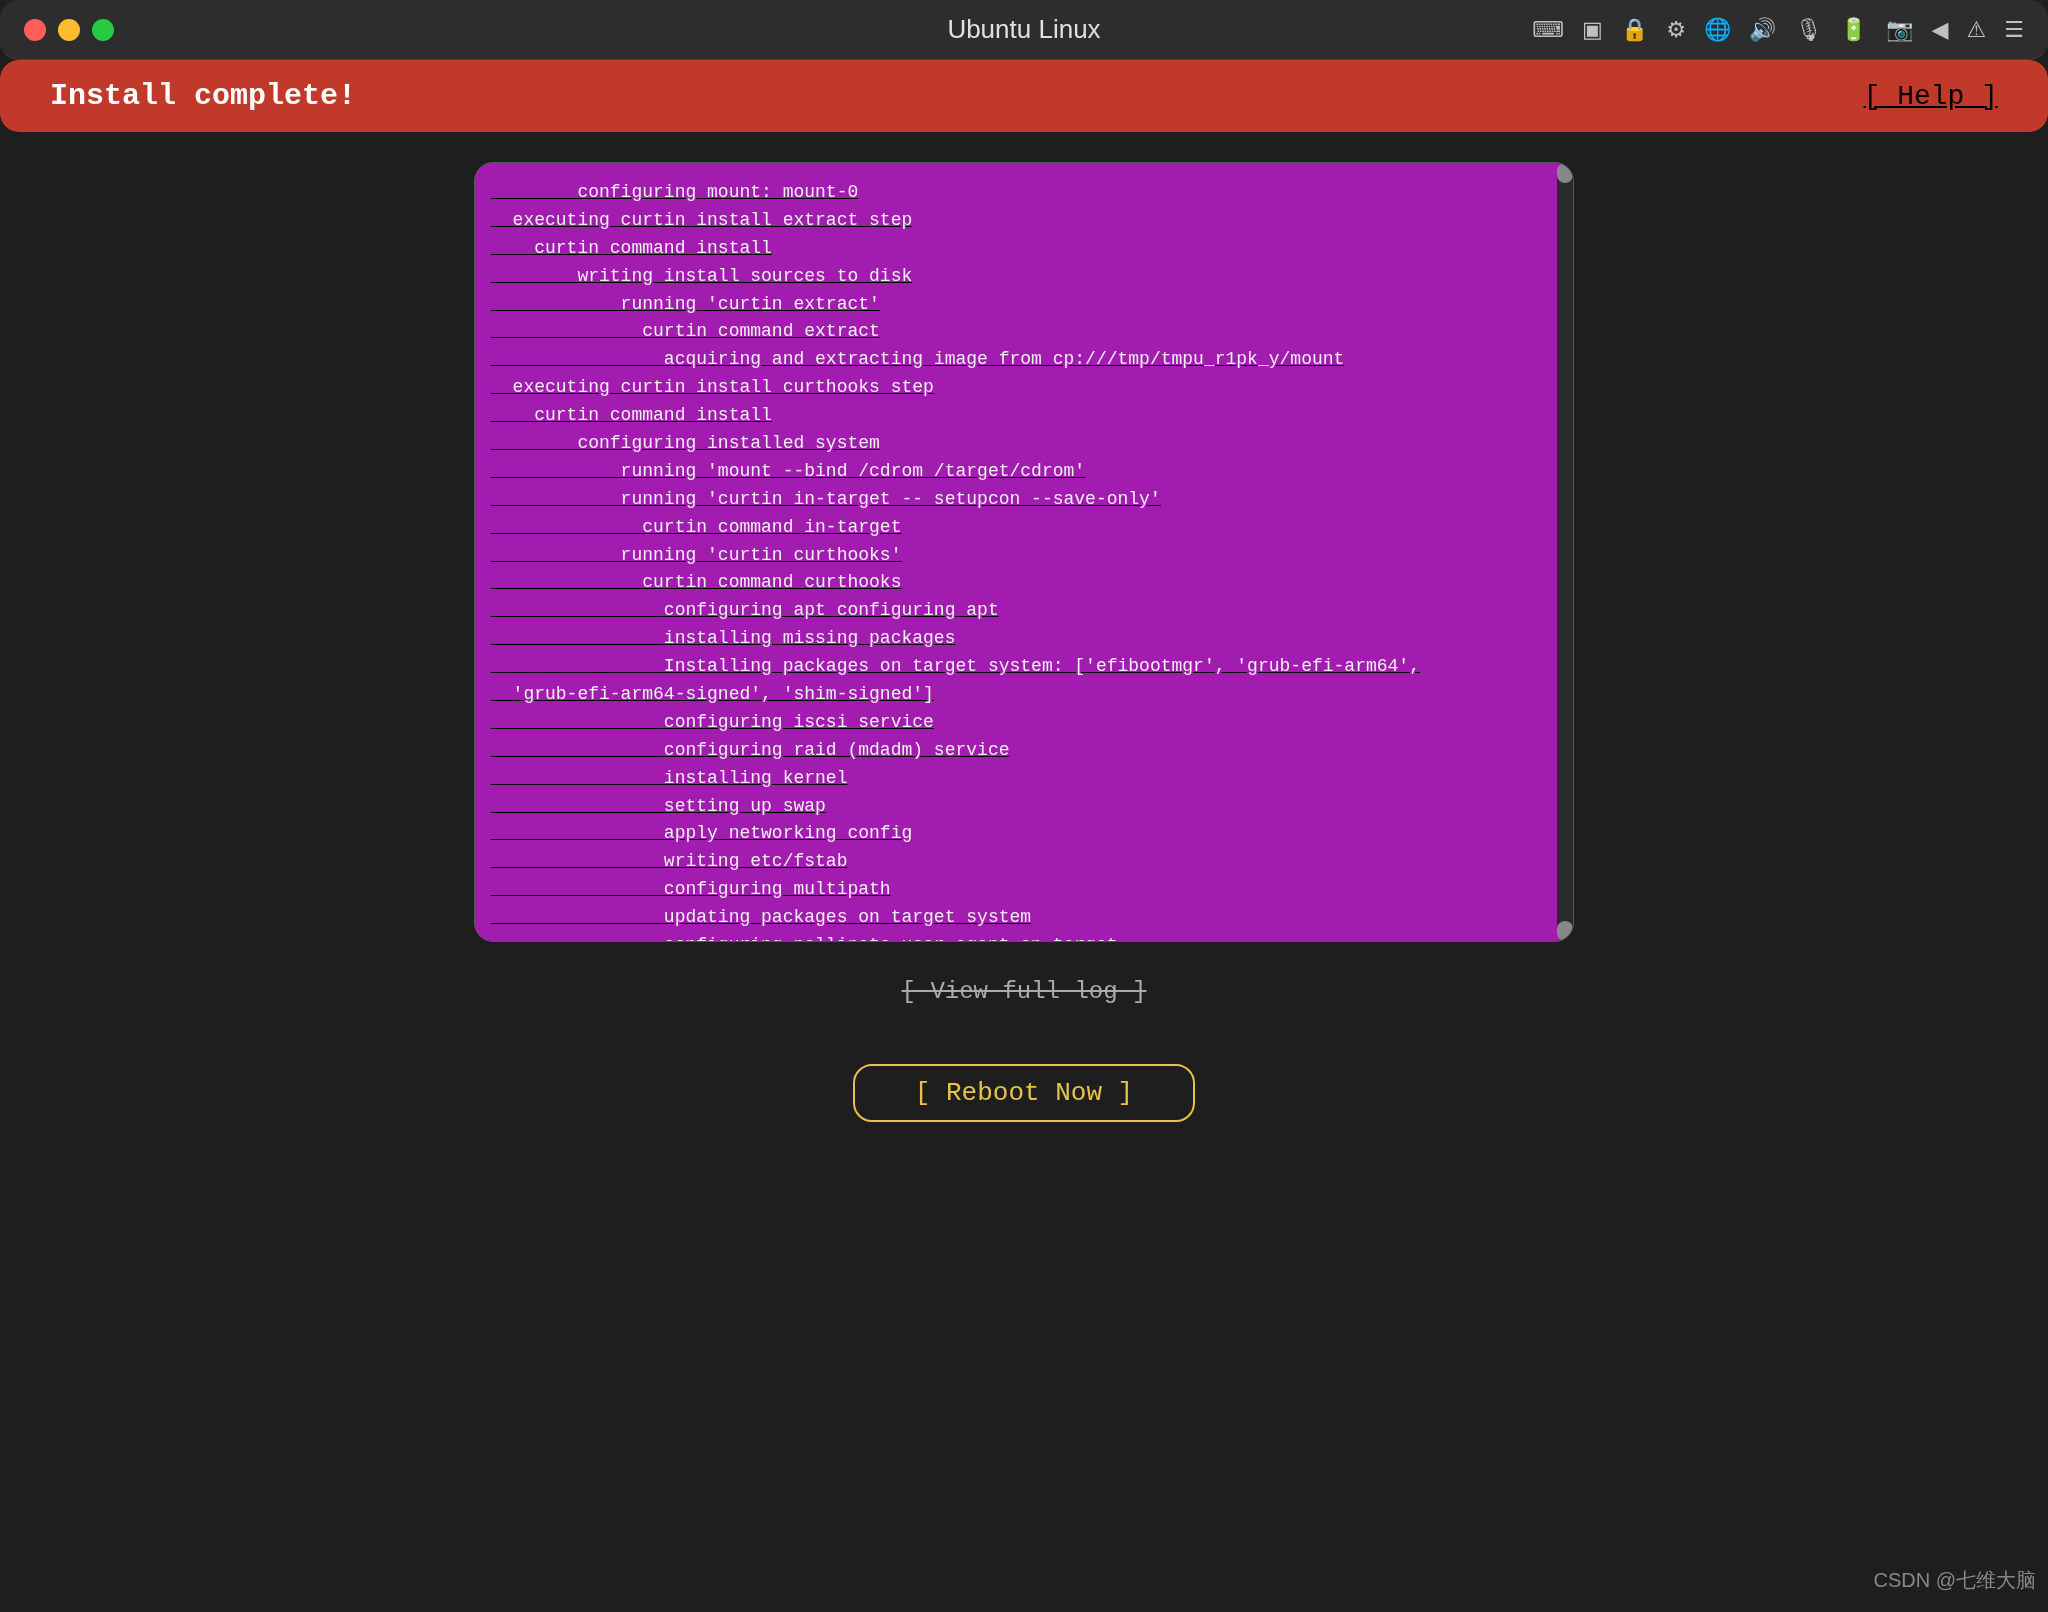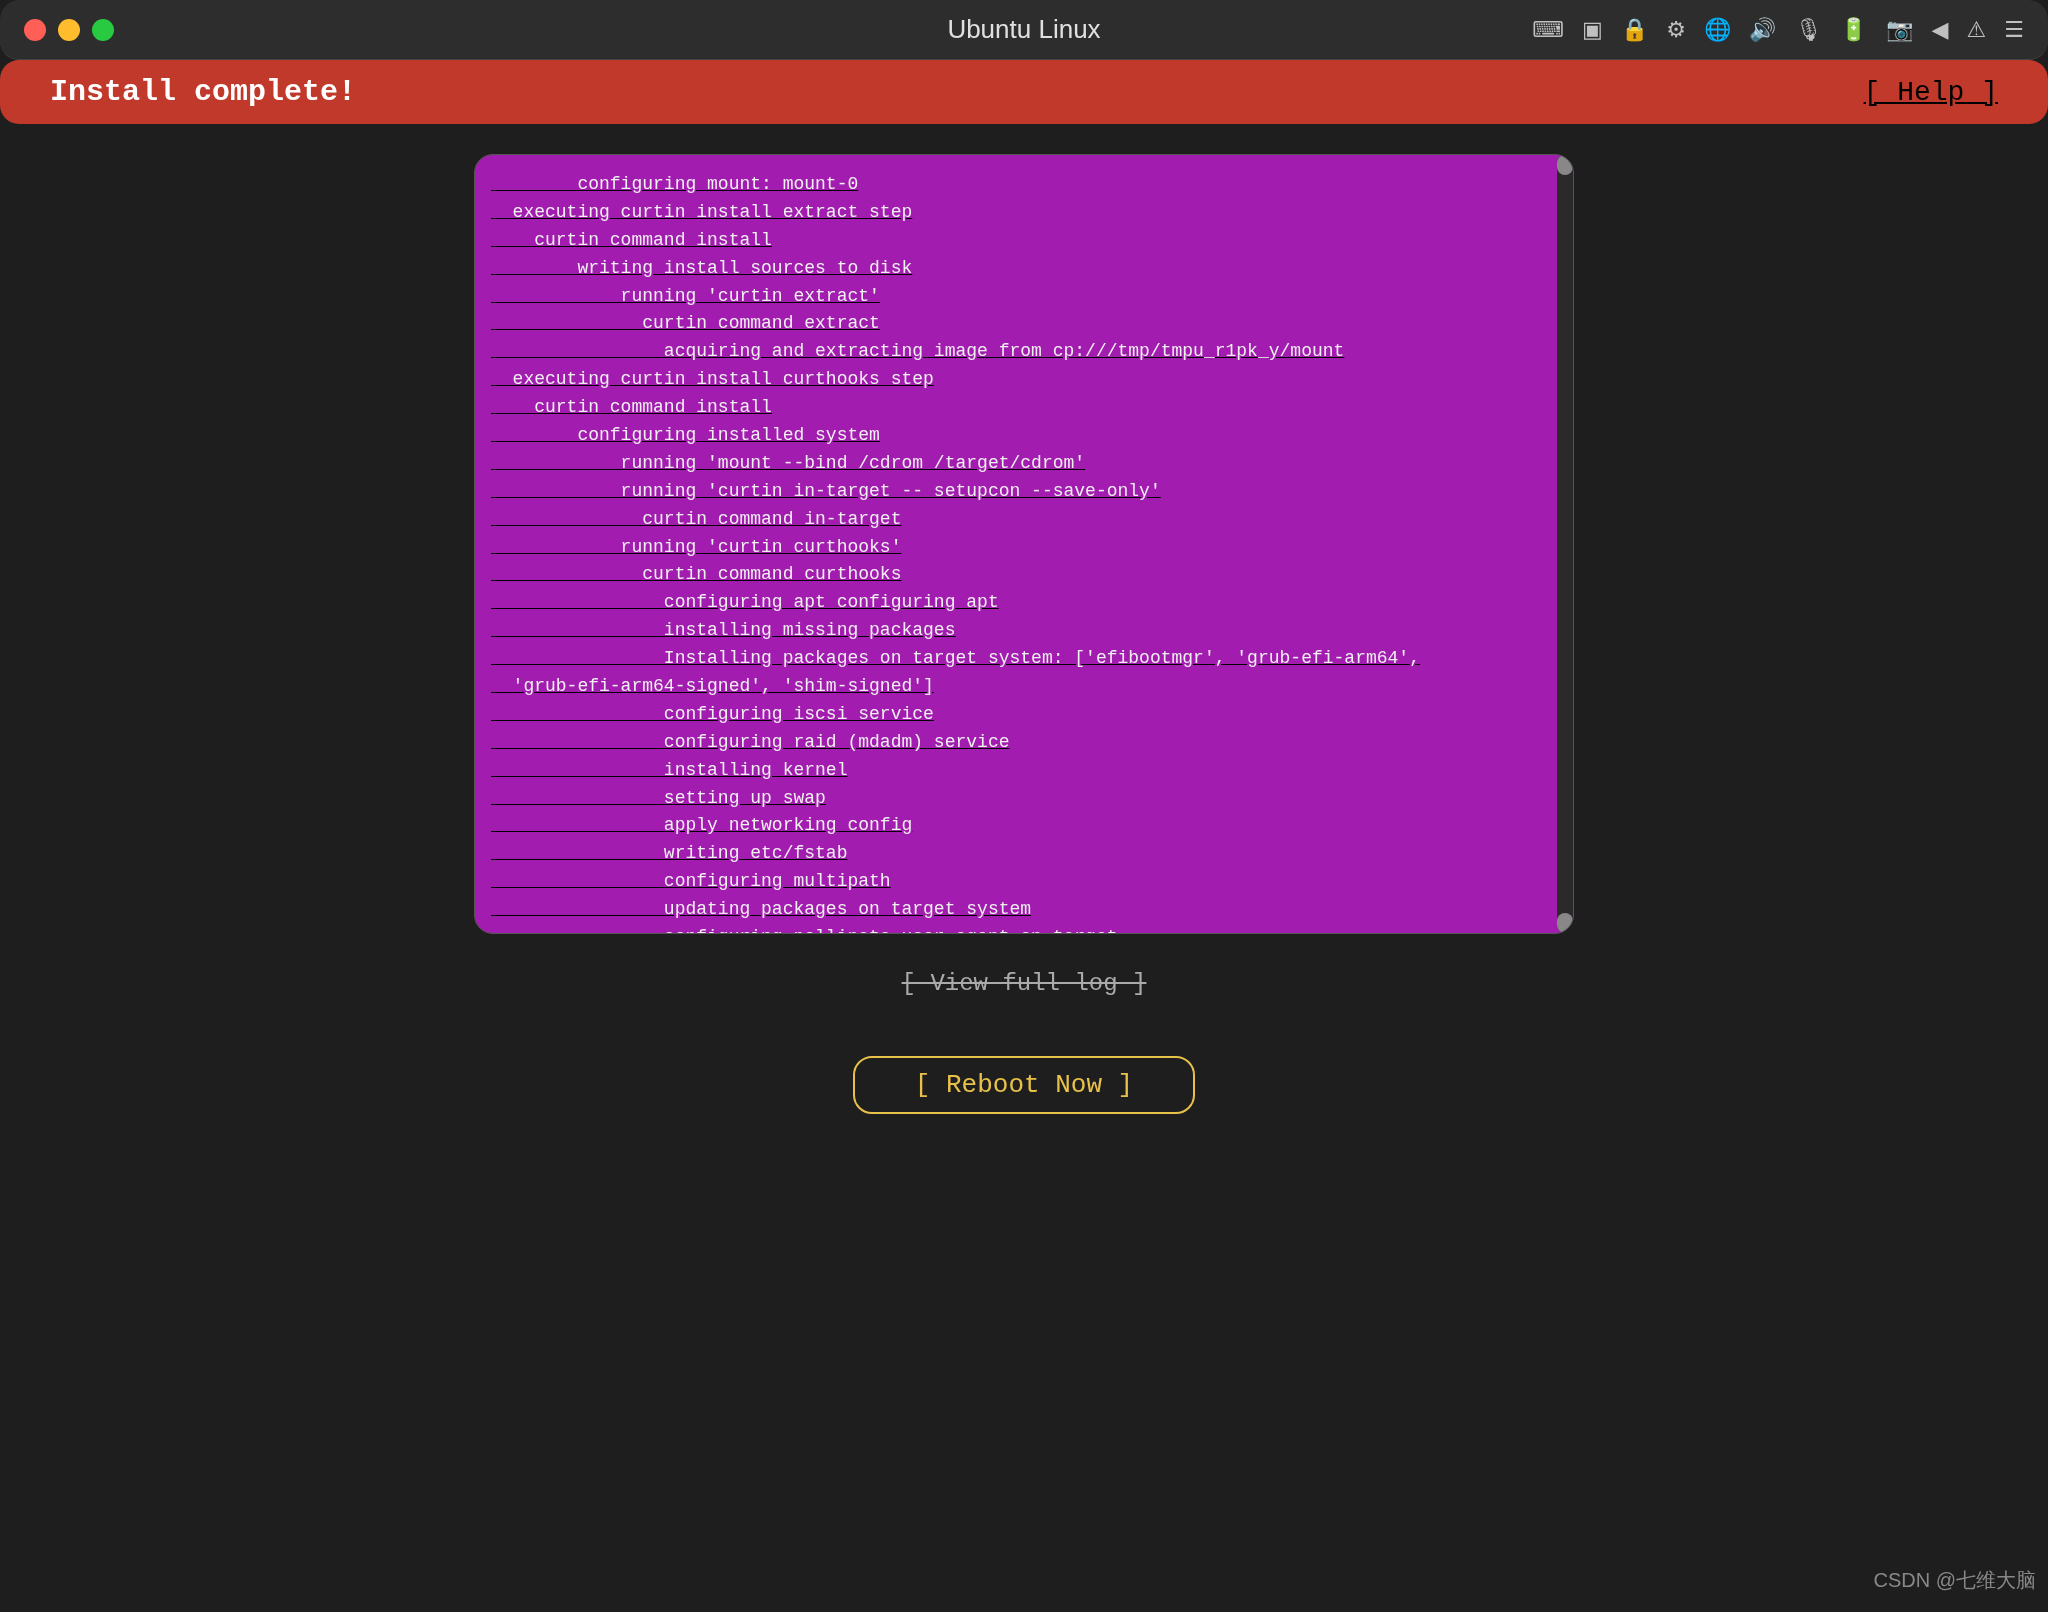--- a/index.html
+++ b/index.html
@@ -64,21 +64,21 @@
     }
 
     .titlebar-icon {
       color: #c0c0c0;
       font-size: 22px;
     }
 
     
     .install-bar {
       width: 100%;
-      height: 64px;
+      height: 72px;
       background: #c0392b;
       display: flex;
       align-items: center;
       justify-content: space-between;
       padding: 16px 50px;
       gap: 31px;
     }
 
     .install-status {
       color: #ffffff;

